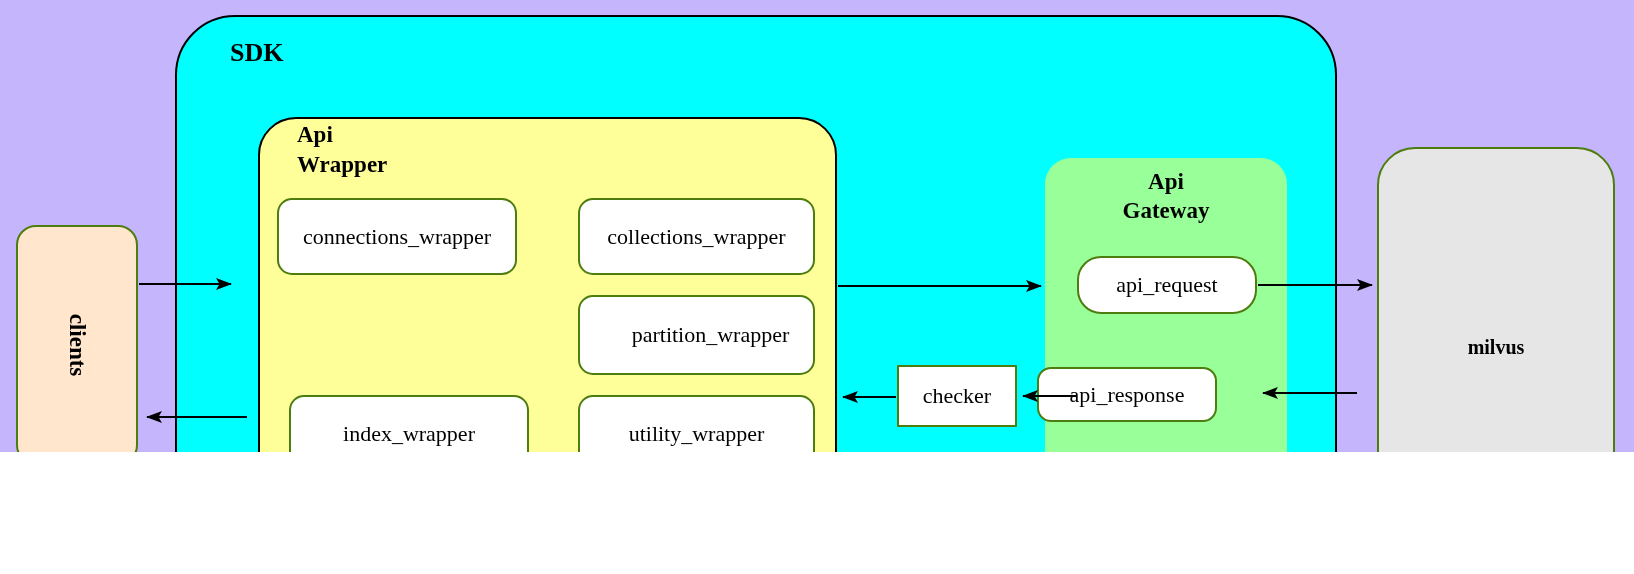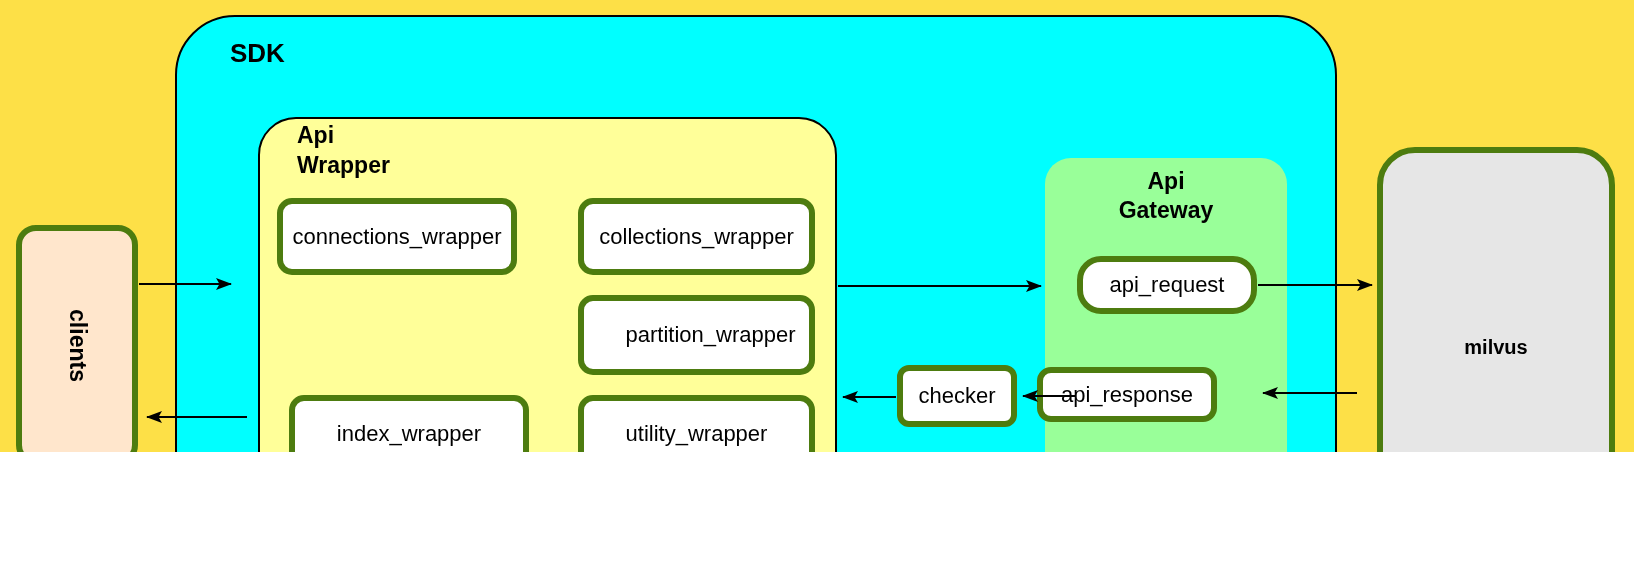--- a/index.html
+++ b/index.html
@@ -1,21 +1,21 @@
 <!DOCTYPE html>
 <html><head>
 <meta charset="utf-8">
 <style>
   html, body { margin: 0; padding: 0; background: #ffffff; }
   #canvas {
     position: relative;
     width: 1634px;
     height: 452px;
-    background: #fde047;
-    font-family: Liberation Sans, sans-serif;
+    background: #c4b5fd;
+    font-family: Liberation Serif, serif;
     color: #000000;
     overflow: hidden;
   }
   .abs { position: absolute; box-sizing: border-box; }
 
   
   .sdk {
     left: 175px; top: 15px; width: 1162px; height: 541px;
     background: #00FFFF; border: 2px solid #000; border-radius: 60px;
   }
@@ -36,21 +36,21 @@
     background: #99FF99; border-radius: 26px;
   }
   .api-gateway-label {
     left: 1045px; top: 167px; width: 242px;
     font-size: 23px; font-weight: bold; line-height: 29px; text-align: center;
   }
 
   
   .node {
     display: flex; align-items: center; justify-content: center;
-    background: #fff; border: 6px solid #4d7c0f;
+    background: #fff; border: 2px solid #4d7c0f;
     font-size: 22px; text-align: center; white-space: nowrap;
   }
   .clients {
     left: 16px; top: 225px; width: 122px; height: 240px;
     background: #FFE6CC; border-radius: 20px;
     font-size: 23px; font-weight: bold;
   }
   .clients .rot { transform: rotate(90deg); }
   .milvus {
     left: 1377px; top: 147px; width: 238px; height: 400px;
@@ -59,21 +59,21 @@
   }
   .wbox { border-radius: 15px; }
   .b1 { left: 277px; top: 198px; width: 240px; height: 77px; }
   .b2 { left: 578px; top: 198px; width: 237px; height: 77px; }
   .b3 { left: 277px; top: 295px; width: 240px; height: 80px; }
   .b4 { left: 578px; top: 295px; width: 237px; height: 80px; padding-left: 28px; }
   .b5 { left: 276px; top: 395px; width: 240px; height: 78px; margin-left: 13px; }
   .b6 { left: 578px; top: 395px; width: 237px; height: 78px; }
   .api-request  { left: 1077px; top: 256px; width: 180px; height: 58px; border-radius: 24px; }
   .api-response { left: 1037px; top: 367px; width: 180px; height: 55px; border-radius: 14px; }
-  .checker { left: 897px; top: 365px; width: 120px; height: 62px; border-radius: 12px; }
+  .checker { left: 897px; top: 365px; width: 120px; height: 62px; border-radius: 1px; }
 
   
   .edges { left: 0; top: 0; width: 1634px; height: 574px; pointer-events: none; }
   .edge { stroke: #000; stroke-width: 2; }
 </style>
 </head>
 <body>
 
 <div id="canvas">
 

